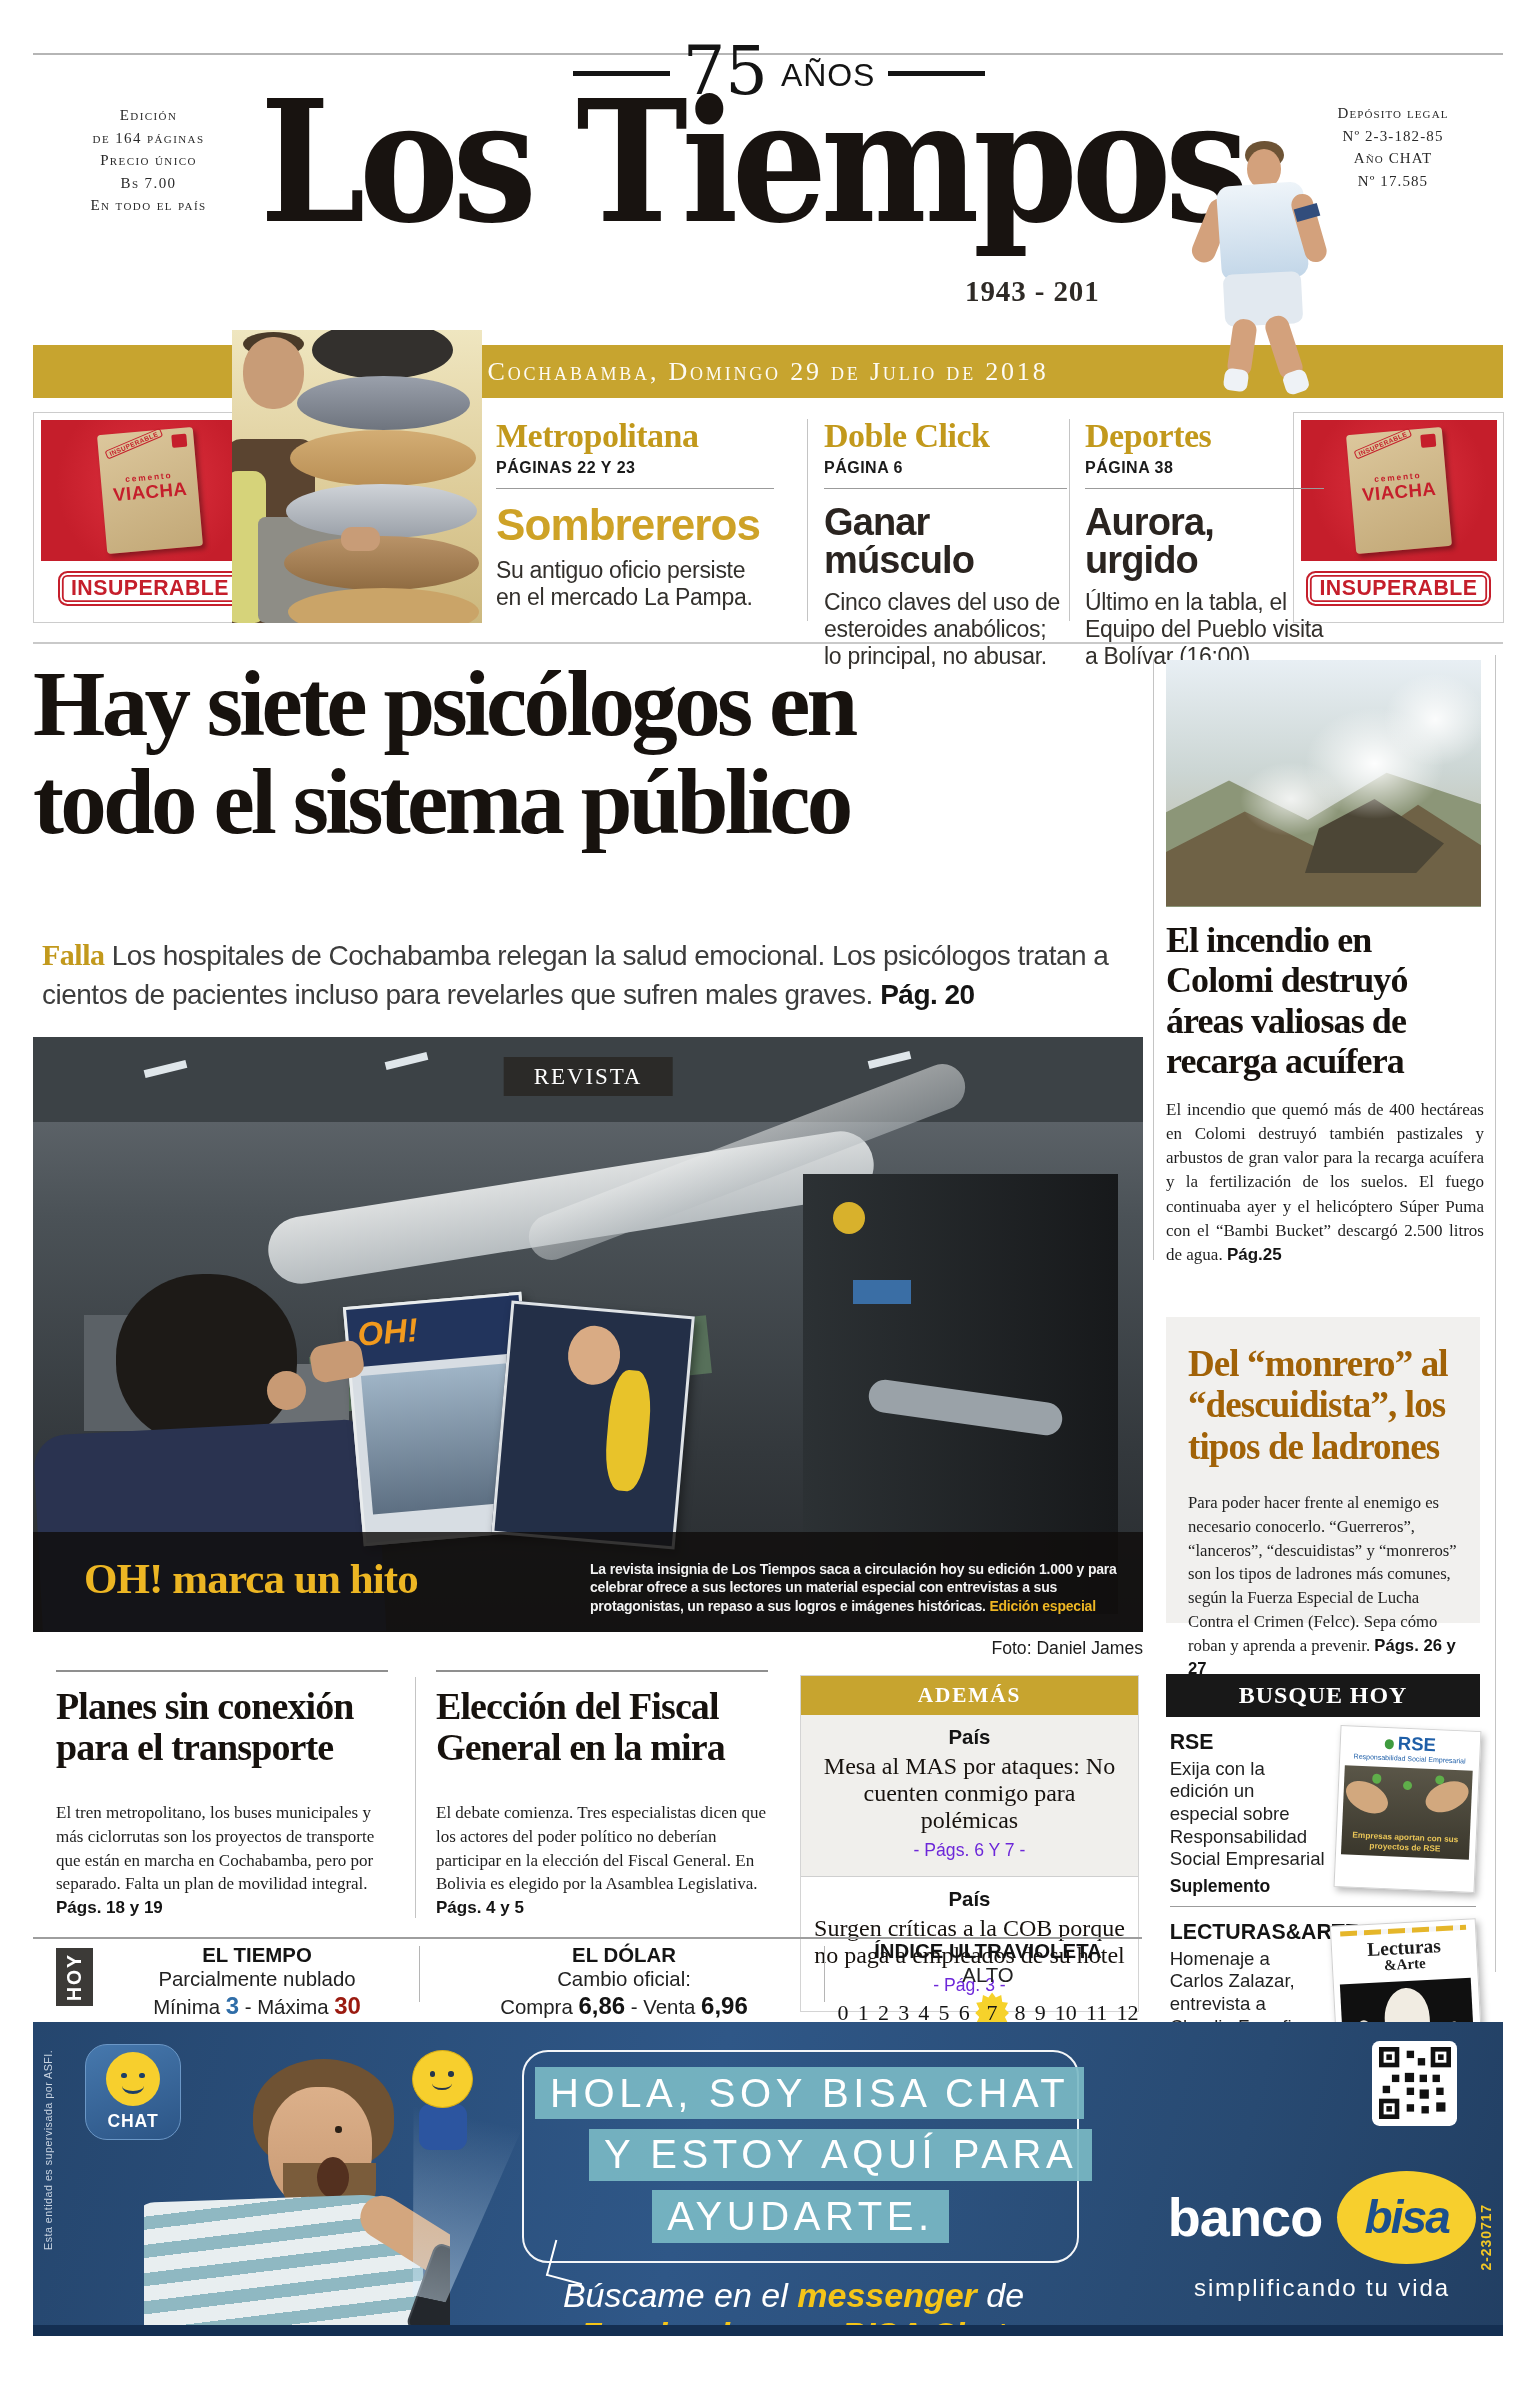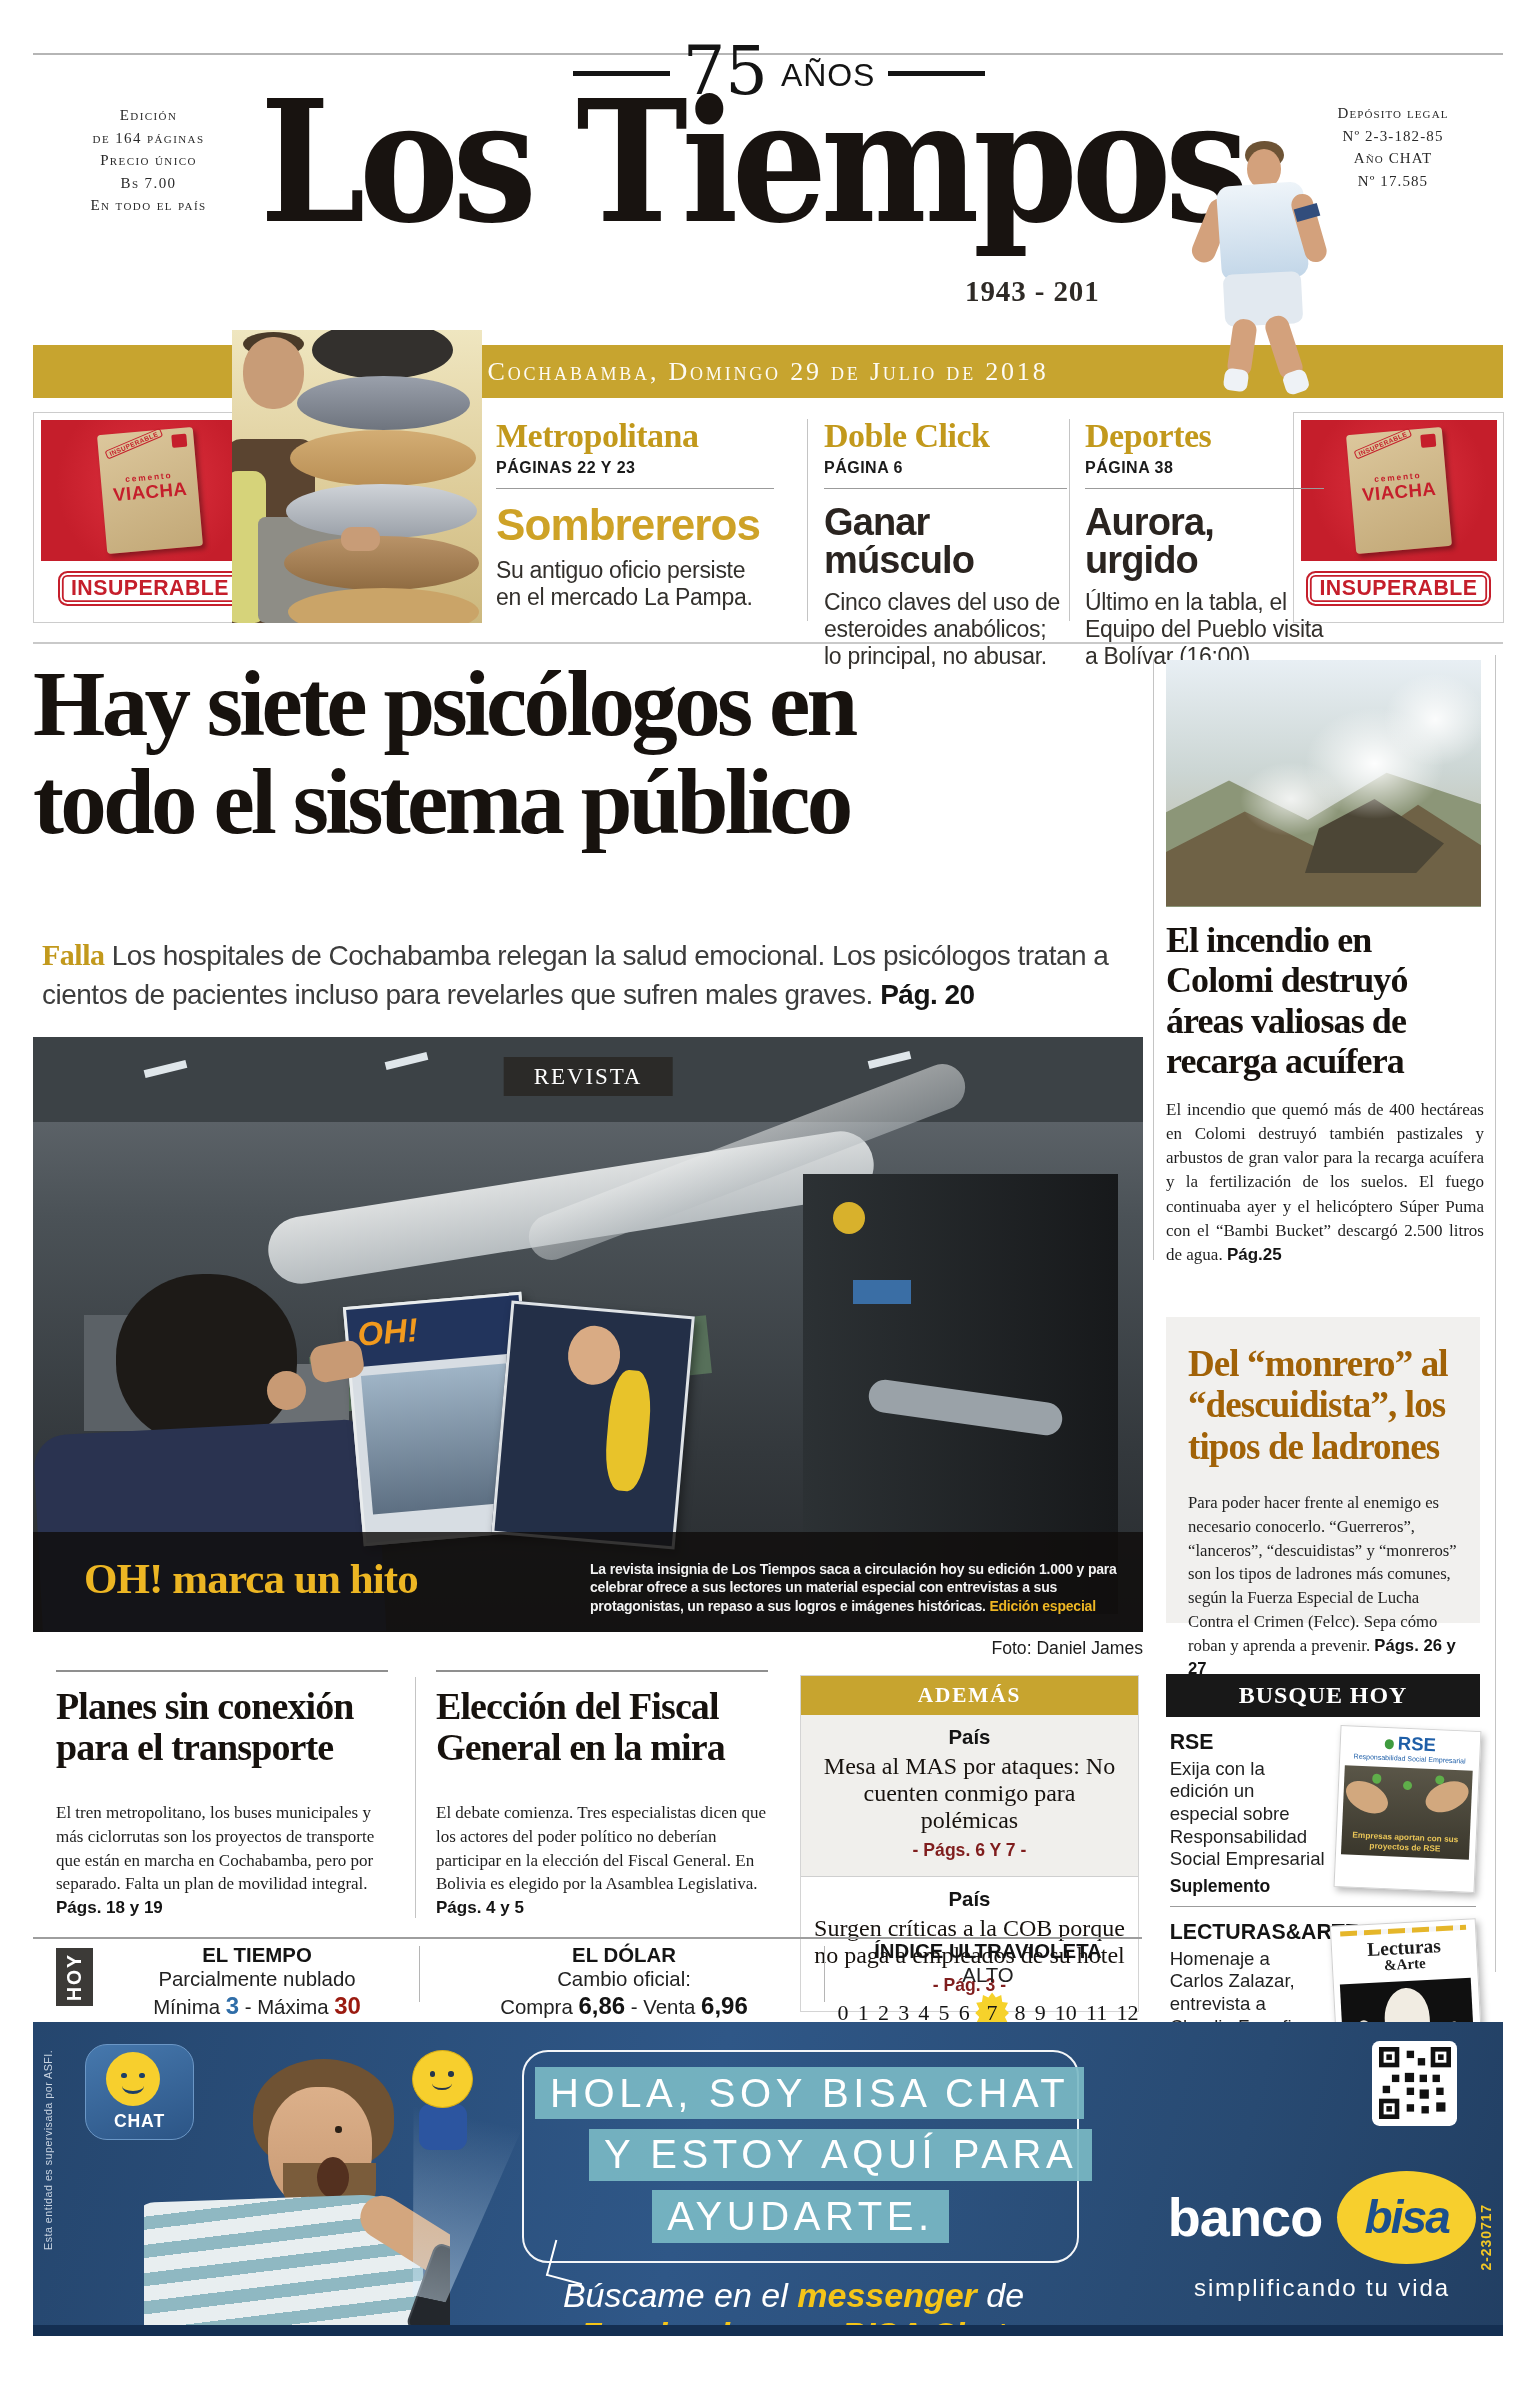--- a/index.html
+++ b/index.html
@@ -205,21 +205,21 @@
   .bc-div{left:415px;top:1677px;height:241px;}
 
   
   .ademas{left:800px;top:1675px;width:339px;border:0.9px solid #d4d4d4;background:#fff;box-sizing:border-box;}
   .ademas-bar{height:39px;line-height:39px;background:#C7A42F;color:#fff;text-align:center;
       font-family:"Liberation Serif",serif;font-weight:bold;font-size:21.3px;letter-spacing:1.9px;}
   .ademas-item{padding:11px 13px 15px 13px;text-align:center;}
   .ademas-item.first{background:#f0efec;border-bottom:0.9px solid #cfcfcf;}
   .ad-sec{font-weight:bold;font-size:20.4px;color:#141414;}
   .ad-head{font-family:"Liberation Serif",serif;font-size:24px;line-height:1.14;color:#17120e;margin-top:3.7px;}
-  .ad-ref{font-weight:bold;font-size:17.6px;color:#7f1d1d;margin-top:5.6px;}
+  .ad-ref{font-weight:normal;font-size:17.6px;color:#6d28d9;margin-top:5.6px;}
 
   
   .busque{left:1166px;top:1674px;width:314px;background:#fff;}
   .busque-bar{height:43px;line-height:43px;background:#181818;color:#fff;text-align:center;
       font-family:"Liberation Serif",serif;font-weight:bold;font-size:24px;letter-spacing:0.9px;}
   .bq-row{position:relative;min-height:156px;padding:13px 0 0 3.7px;}
   .bq-tag{font-weight:bold;font-size:21.3px;color:#141414;}
   .bq-text{font-size:18.6px;line-height:1.22;color:#1f1f1f;width:158px;margin-top:2.8px;}
   .bq-label{font-weight:bold;font-size:17.6px;color:#141414;margin-top:4.6px;}
   .bq-rule{margin:9.3px 0 0 3.7px;width:306px;height:0.9px;background:#9c9c9c;}
@@ -275,21 +275,21 @@
       margin:0 0.9px;background:#F6D22B;
       clip-path:polygon(50% 0%,61% 12%,77% 6%,80% 23%,97% 25%,88% 40%,100% 50%,88% 60%,97% 75%,80% 77%,77% 94%,61% 88%,50% 100%,39% 88%,23% 94%,20% 77%,3% 75%,12% 60%,0% 50%,12% 40%,3% 25%,20% 23%,23% 6%,39% 12%);}
 
   
   .bisa{left:33px;top:2022px;width:1470px;height:314px;overflow:hidden;
       background:linear-gradient(105deg,#25466e,#2f5787 45%,#284a72 80%,#223f63);}
   .bisa div,.bisa span{position:absolute;}
   .bs-strip{left:0;bottom:0;width:100%;height:11px;background:#142f52;}
   .bs-reg{left:9.3px;top:24px;height:204px;writing-mode:vertical-rl;transform:rotate(180deg);
       color:#c9d4e2;font-size:10.7px;letter-spacing:0.5px;}
-  .bs-icon{left:52px;top:22px;width:109px;height:96px;border-radius:22px;
+  .bs-icon{left:52px;top:22px;width:96px;height:96px;border-radius:22px;
       background:linear-gradient(160deg,#4678ad,#2c5586);border:1.9px solid #6b97c6;box-sizing:border-box;}
   .bs-icon-face{left:20.4px;top:7.4px;width:54px;height:54px;border-radius:50%;background:#F7CF2D;}
   .bs-eye1,.bs-eye2{width:5.6px;height:5.6px;border-radius:50%;background:#1d3e66;top:20.4px;}
   .bs-eye1{left:15px;} .bs-eye2{left:33px;}
   .bs-smile{left:16px;top:26px;width:22px;height:13px;border-bottom:3.7px solid #1d3e66;border-radius:50%;}
   .bs-icon-label{left:0;bottom:7.4px;width:100%;text-align:center;color:#fff;font-weight:bold;
       font-size:17.6px;letter-spacing:0.9px;}
   .bs-man{left:111px;top:37px;width:306px;height:276px;overflow:hidden;}
   .bm-hair{left:109px;top:0;width:141px;height:111px;border-radius:55% 55% 45% 45%;background:#6f5233;}
   .bm-face{left:124px;top:28px;width:104px;height:122px;border-radius:46%;

